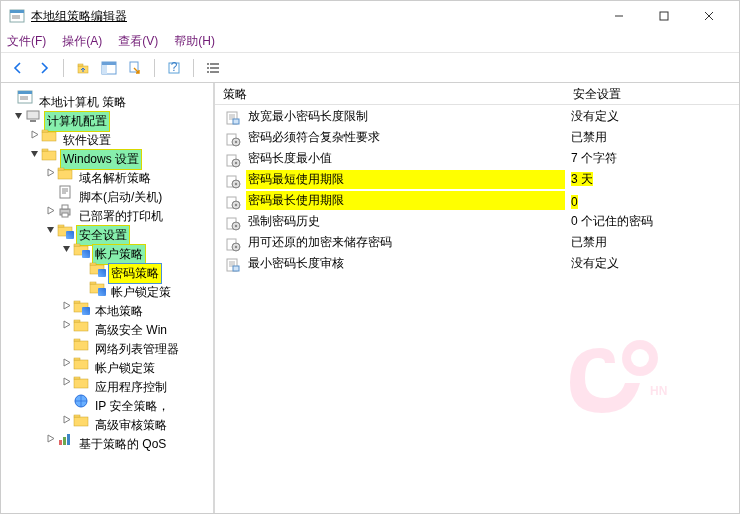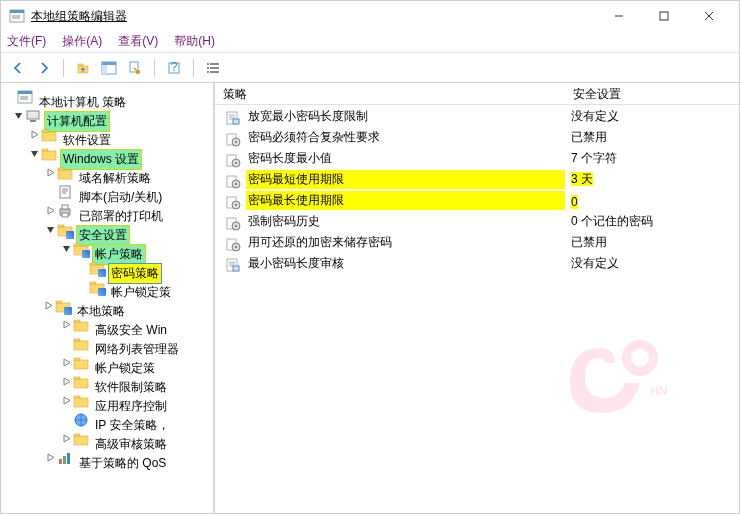--- a/index.html
+++ b/index.html
@@ -292,21 +292,21 @@
       <span class="arrow blank">▶</span>
       <span class="icon folder-shield">
           <svg viewBox="0 0 16 16">
             <rect x="1" y="5" width="14" height="9" class="folder"></rect>
             <rect x="1" y="3" width="6" height="2" class="folder"></rect>
           </svg>
         </span>
       <span class="label">帐户锁定策</span>
     </div>
 
-    <div class="row" style="padding-left:40px">
+    <div class="row" style="padding-left:58px">
       <span class="arrow">
           <svg viewBox="0 0 9 9">
             <path d="M2 1 L8 4.5 L2 8 Z" fill="none" stroke="#808080"></path>
           </svg>
         </span>
       <span class="icon folder-shield">
           <svg viewBox="0 0 16 16">
             <rect x="1" y="5" width="14" height="9" class="folder"></rect>
             <rect x="1" y="3" width="6" height="2" class="folder"></rect>
           </svg>
@@ -348,34 +348,20 @@
         </span>
       <span class="icon">
           <svg viewBox="0 0 16 16">
             <rect x="1" y="5" width="14" height="9" class="folder"></rect>
             <rect x="1" y="3" width="6" height="2" class="folder"></rect>
           </svg>
         </span>
       <span class="label">帐户锁定策</span>
     </div>
 
-    <div class="row" style="padding-left:58px">
-      <span class="arrow">
-          <svg viewBox="0 0 9 9">
-            <path d="M2 1 L8 4.5 L2 8 Z" fill="none" stroke="#808080"></path>
-          </svg>
-        </span>
-      <span class="icon">
-          <svg viewBox="0 0 16 16">
-            <rect x="1" y="5" width="14" height="9" class="folder"></rect>
-            <rect x="1" y="3" width="6" height="2" class="folder"></rect>
-          </svg>
-        </span>
-      <span class="label">软件限制策略</span>
-    </div>
 
     <div class="row" style="padding-left:58px">
       <span class="arrow">
           <svg viewBox="0 0 9 9">
             <path d="M2 1 L8 4.5 L2 8 Z" fill="none" stroke="#808080"></path>
           </svg>
         </span>
       <span class="icon">
           <svg viewBox="0 0 16 16">
             <rect x="1" y="5" width="14" height="9" class="folder"></rect>

